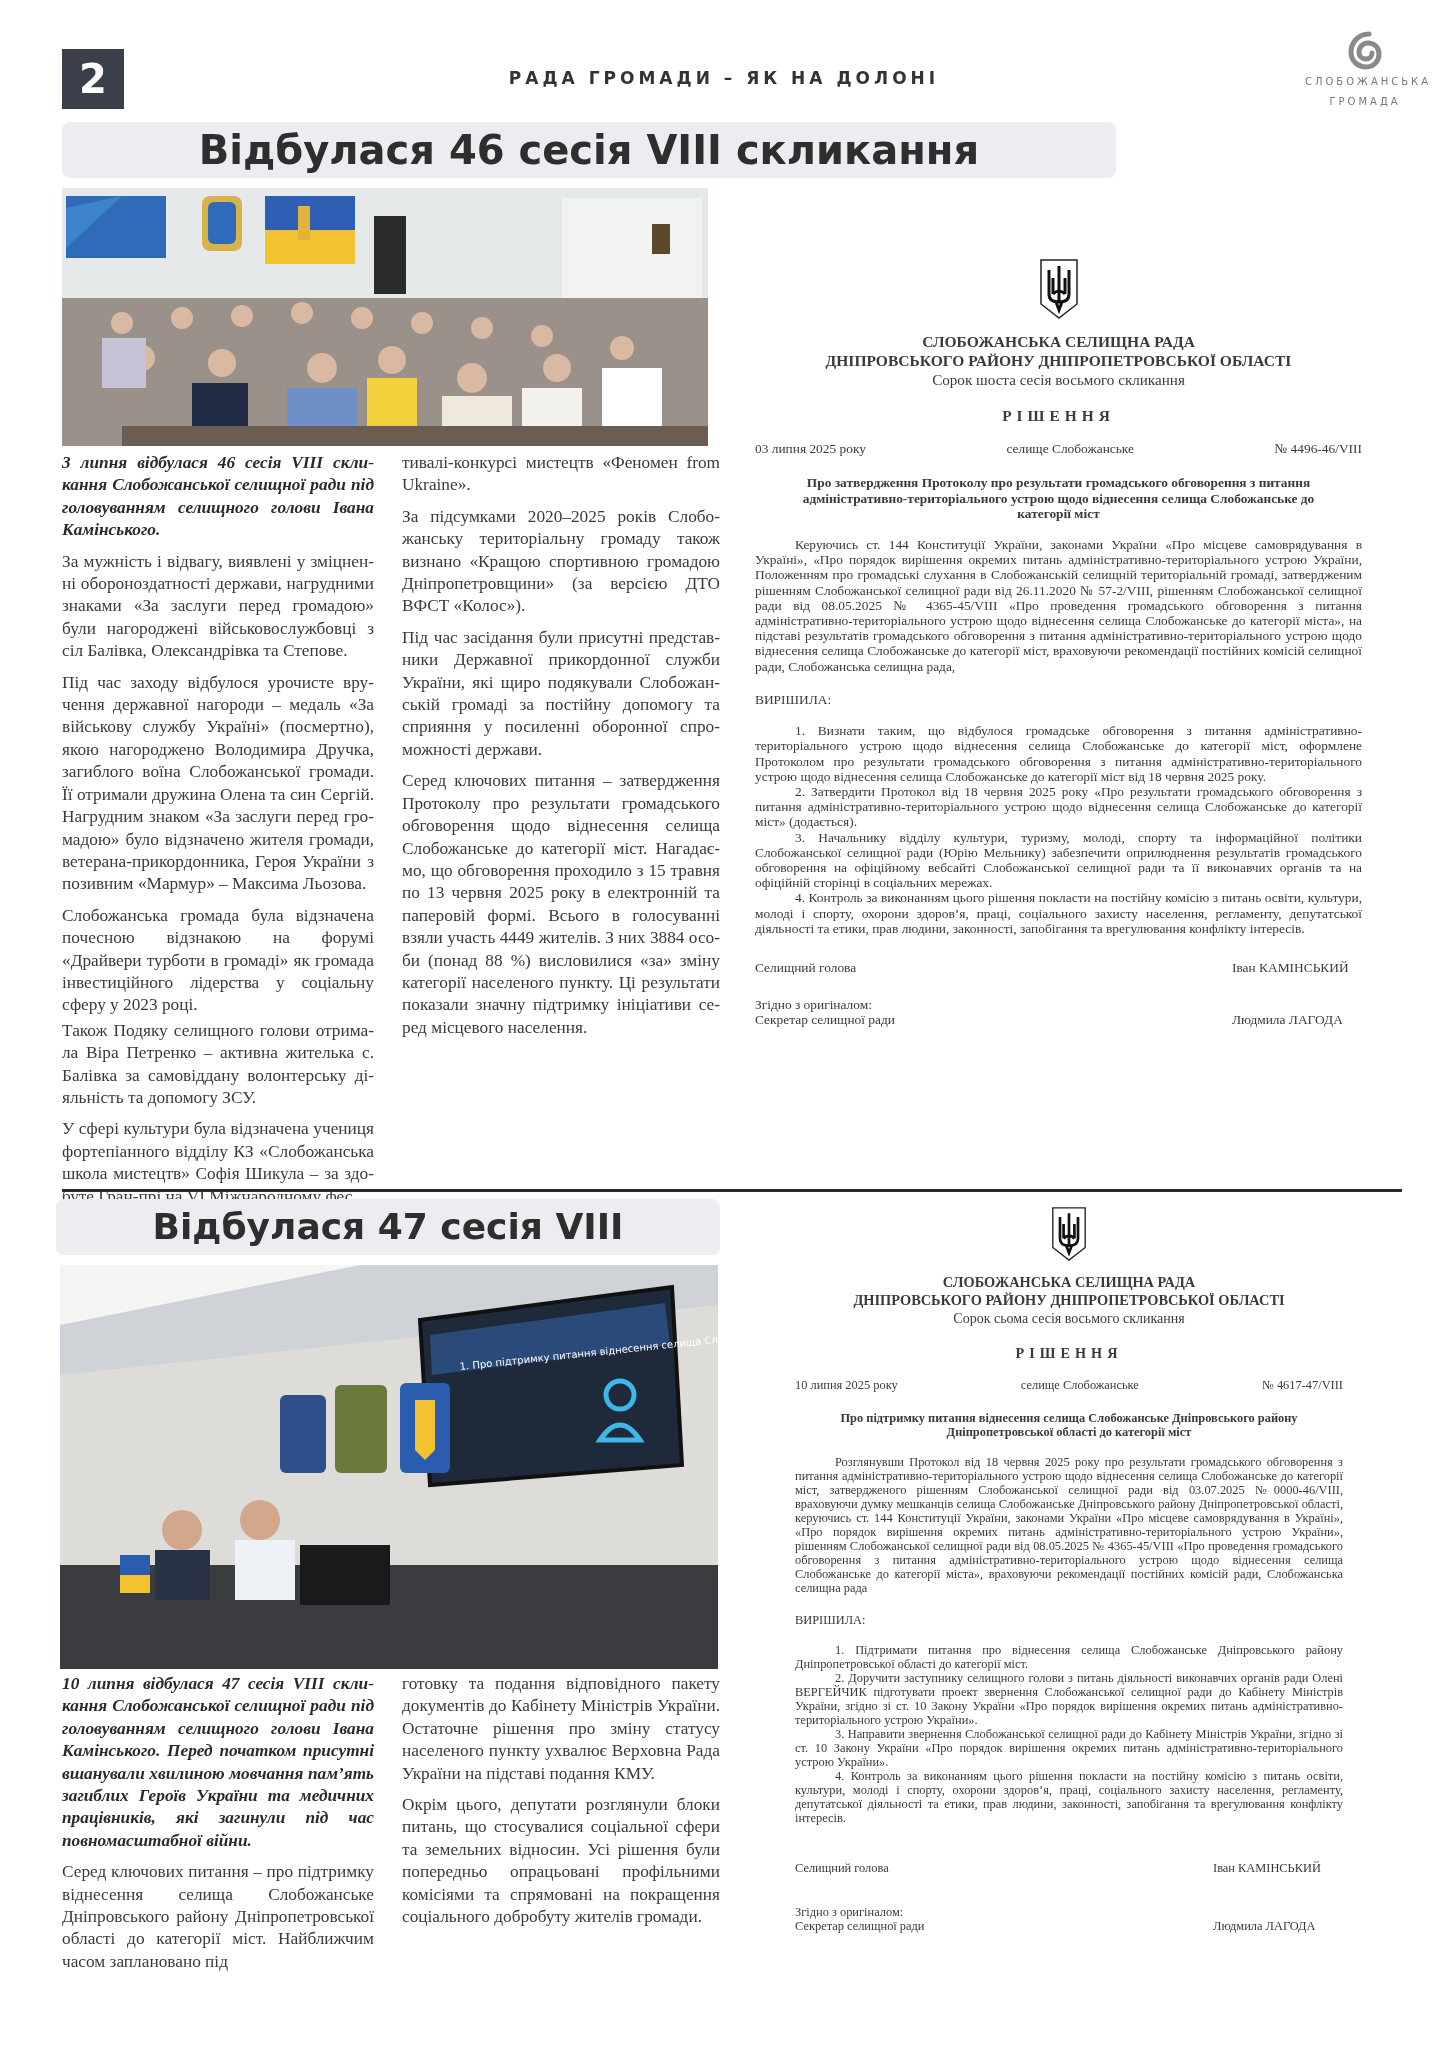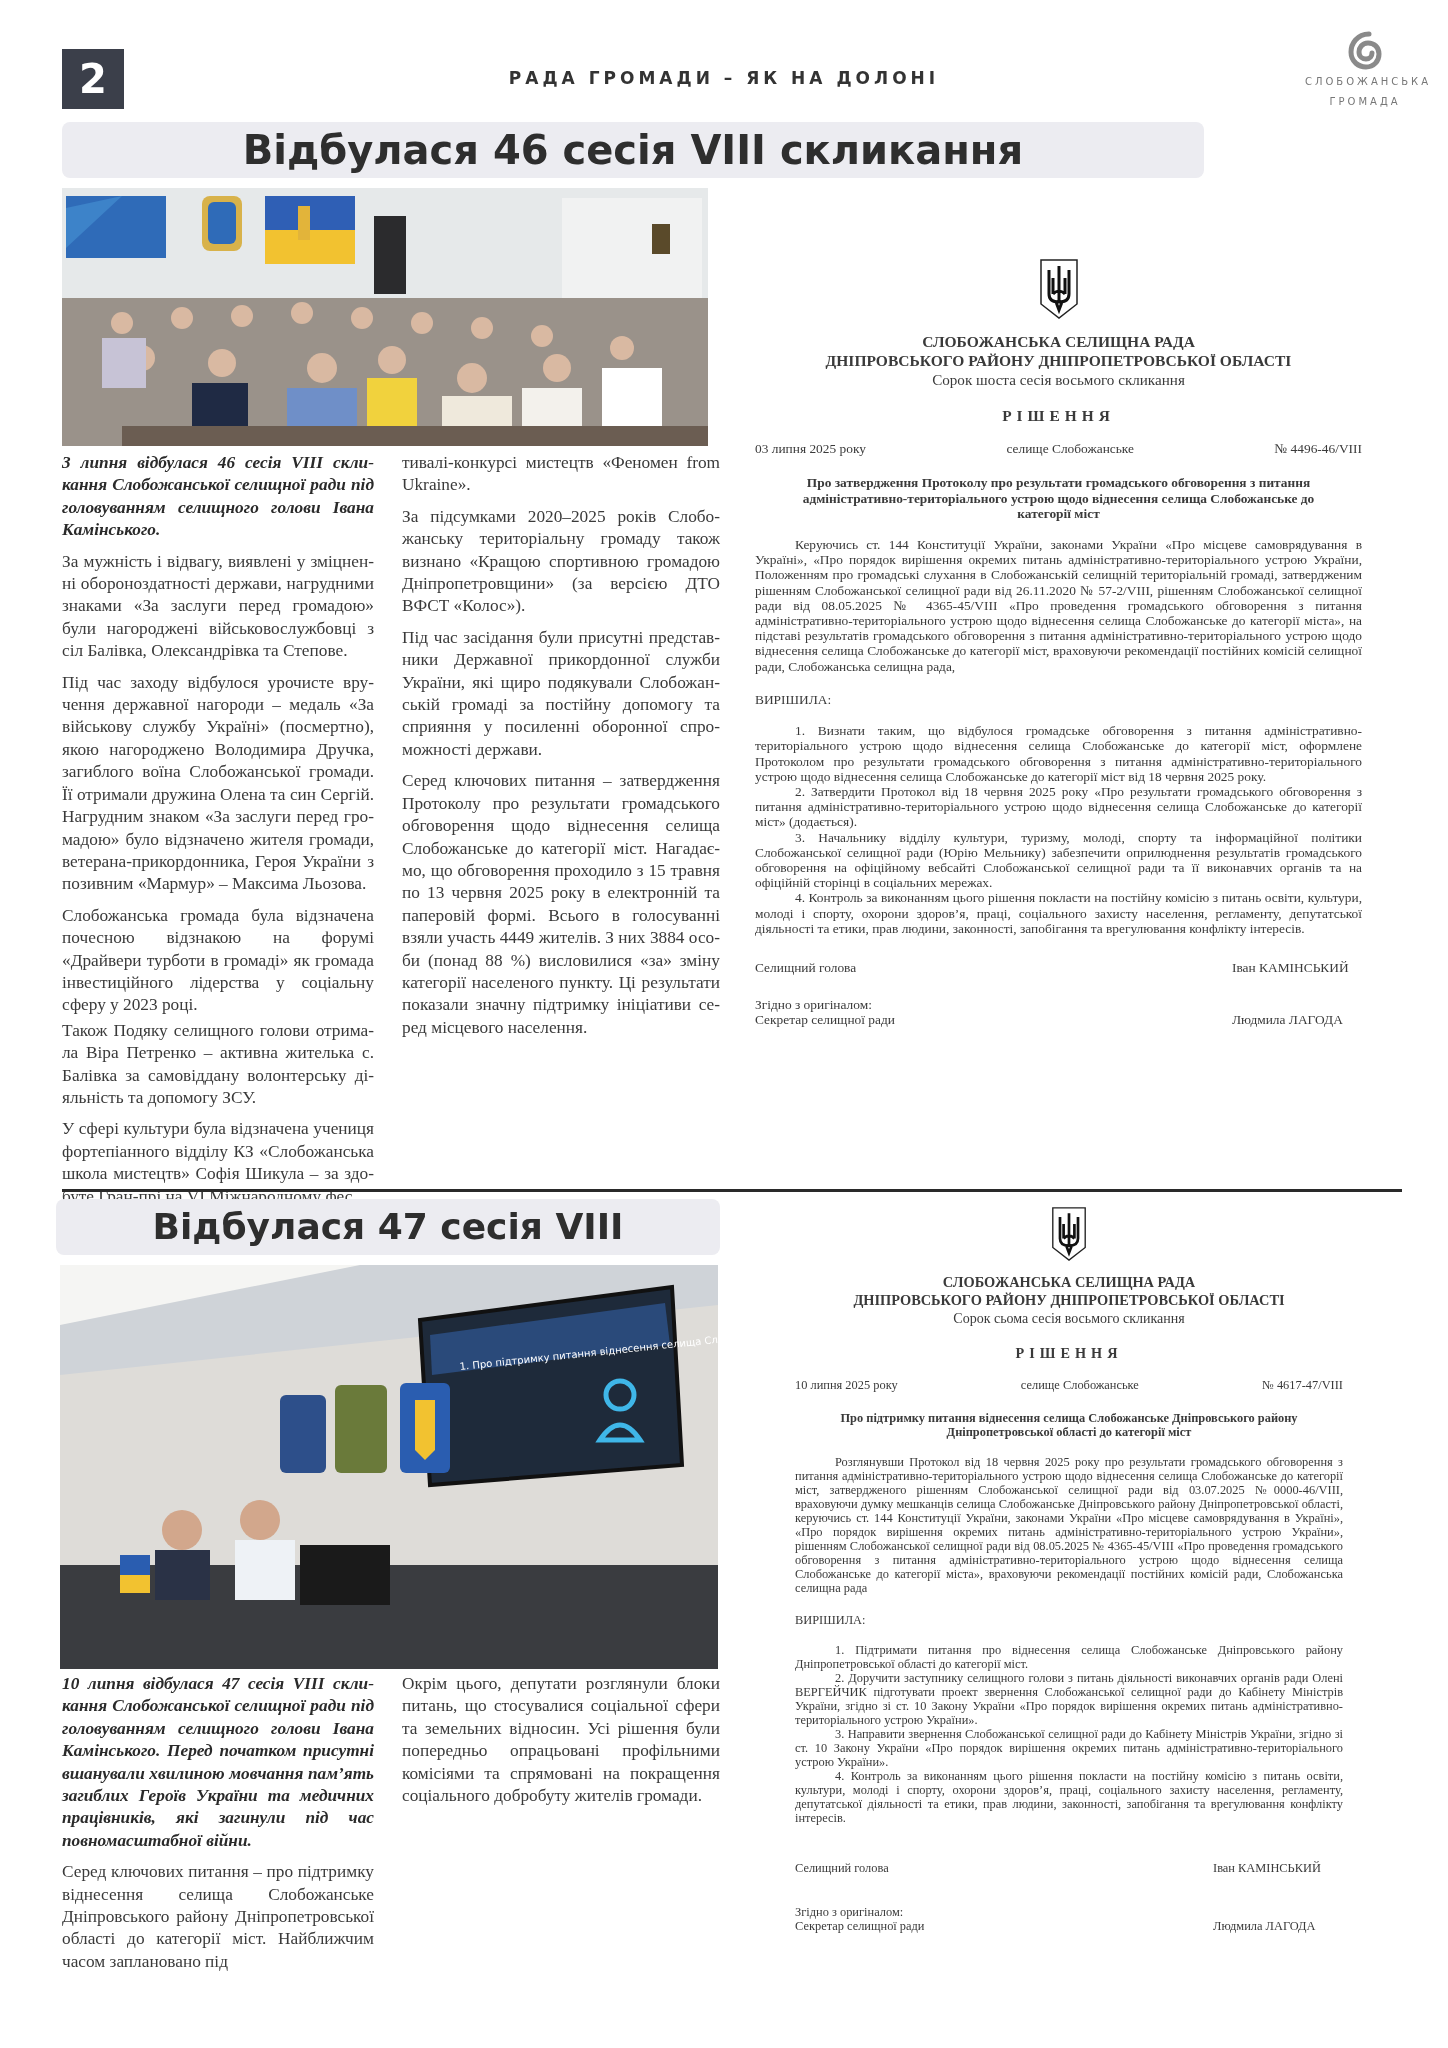--- a/index.html
+++ b/index.html
@@ -20,21 +20,21 @@
   .logo { position: absolute; left: 1305px; top: 30px; width: 120px; text-align: center; }
   .logo svg { display: block; margin: 0 auto; }
   .logo-text { font-family: "DejaVu Sans", sans-serif; font-size: 10px; letter-spacing: 3px; color: #777; line-height: 16px; margin-top: 4px; }
 
   
   .headline {
     position: absolute; background: #ececf1; border-radius: 8px;
     font-family: "DejaVu Sans", sans-serif; font-weight: bold; color: #2e2e2e;
     text-align: center;
   }
-  .headline-1 { left: 62px; top: 122px; width: 1142px; height: 56px; font-size: 40px; line-height: 56px; }
+  .headline-1 { left: 62px; top: 122px; width: 1054px; height: 56px; font-size: 40px; line-height: 56px; }
   .headline-2 { left: 56px; top: 1199px; width: 664px; height: 56px; font-size: 36px; line-height: 56px; }
 
   
   .photo { position: absolute; overflow: hidden; }
   .photo-1 { left: 62px; top: 188px; width: 646px; height: 258px; background: linear-gradient(180deg,#dfe4e8 0%,#e9ebec 30%,#a8a49c 55%,#6d6760 80%,#8c8680 100%); }
   .photo-2 { left: 60px; top: 1265px; width: 658px; height: 404px; background: linear-gradient(180deg,#e8e8e6 0%,#dcdad6 45%,#cfcac2 70%,#9a9590 100%); }
 
   
   .col {
     position: absolute; font-size: 17.3px; line-height: 22.4px; color: #3a3a3a;
@@ -211,20 +211,21 @@
       <rect x="60" y="310" width="30" height="18" fill="#f2c230"></rect>
     <rect x="240" y="280" width="90" height="60" fill="#1a1a1a"></rect>
   </svg>
 </div>
 
 <div class="col col-2a">
   <p class="lead">10 липня відбулася 47 сесія VIII скли­кання Слобожанської селищної ради під головуванням селищного голови Івана Камінського. Перед початком присутні вшанували хвилиною мов­чання пам’ять загиблих Героїв Украї­ни та медичних працівників, які заги­нули під час повномасштабної війни.</p>
   <p>Серед ключових питання – про під­тримку віднесення селища Слобожан­ське Дніпровського району Дніпро­петровської області до категорії міст. Найближчим часом заплановано під­</p>
 </div>
 <div class="col col-2b">
+  <p>готовку та подання відповідного паке­ту документів до Кабінету Міністрів України. Остаточне рішення про зміну статусу населеного пункту ухвалює Верховна Рада України на підставі по­дання КМУ.</p>
   <p>Окрім цього, депутати розглянули бло­ки питань, що стосувалися соціальної сфери та земельних відносин. Усі рі­шення були попередньо опрацьовані профільними комісіями та спрямовані на покращення соціального добробуту жителів громади.</p>
 </div>
 
 <div class="decree decree-2">
   <svg class="trident" width="36" height="56" viewBox="0 0 40 62">
     <path d="M2 2 H38 V46 L20 60 L2 46 Z" fill="#fff" stroke="#222" stroke-width="1.5"></path>
     <path d="M20 8 L20 44 M10 12 L10 36 Q10 44 20 44 Q30 44 30 36 L30 12 M14 20 L14 36 M26 20 L26 36 M14 36 Q20 30 26 36 M17 44 L20 52 L23 44" fill="none" stroke="#111" stroke-width="3"></path>
   </svg>
   <div class="d-org">
     <div>СЛОБОЖАНСЬКА СЕЛИЩНА РАДА</div>

